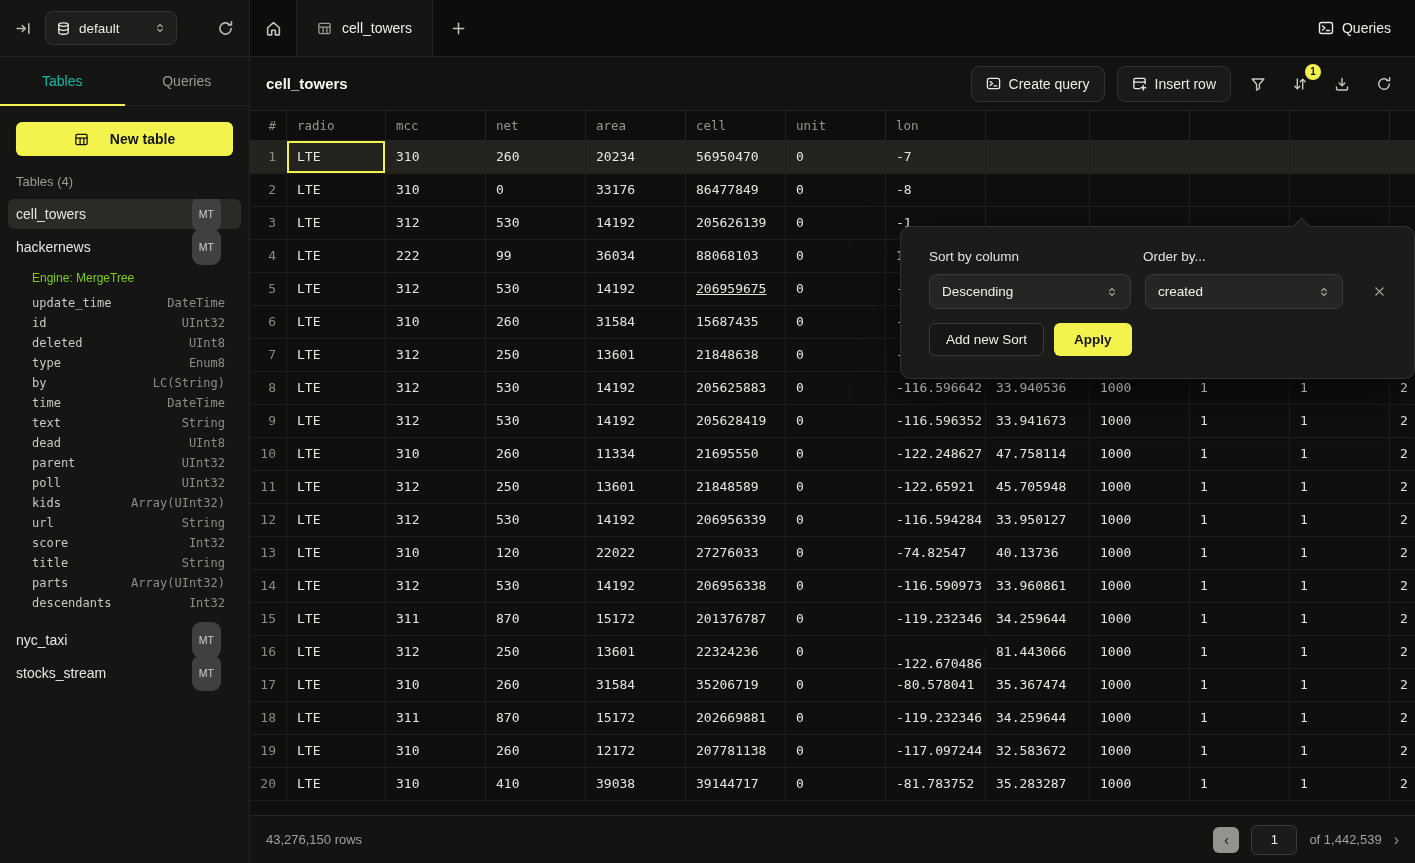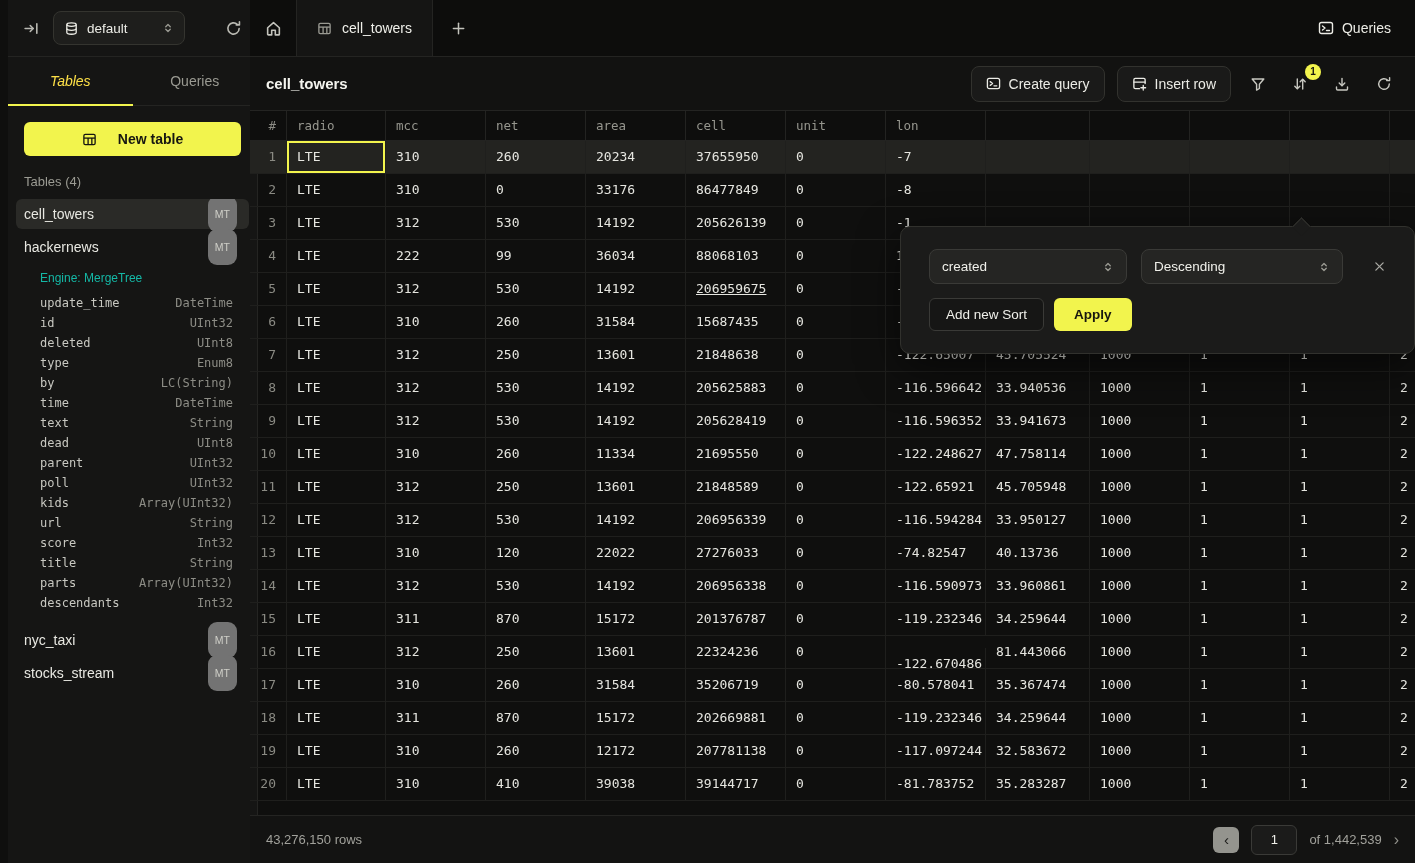--- a/index.html
+++ b/index.html
@@ -2,54 +2,54 @@
 <html style="--accent: #F2F44D;"><head>
 <meta charset="utf-8">
 <style>
   :root{ --accent:#F2F44D; }
   *{ margin:0; padding:0; }
   body{ width:1415px; height:863px; overflow:hidden; background:#0f0f0e;
         font-family:"Liberation Sans",sans-serif; }
   #app{ position:relative; width:1415px; height:863px; background:#0f0f0e; }
 
   
-  .sidebar{ position:absolute; left:8px; top:0; width:250px; height:100%; background:#151514;
+  .sidebar{ position:absolute; left:0; top:0; width:250px; height:100%; background:#151514;
             border-right:1px solid #242422; box-sizing:border-box; display:flex; flex-direction:column; }
   .sb-top{ flex:0 0 57px; display:flex; align-items:center; padding:0 12px; gap:10px;
            border-bottom:1px solid #242422; box-sizing:border-box; }
   .icon-btn{ display:inline-flex; align-items:center; justify-content:center; color:#b9b9b2;
              background:none; border:none; padding:3px; cursor:pointer; }
   .db-select{ width:132px; height:34px; display:flex; align-items:center; gap:8px; padding:0 10px;
               background:#1e1e1c; border:1px solid #34342f; border-radius:8px; color:#ededе7;
               font-size:13.5px; color:#ecece6; box-sizing:border-box; cursor:pointer; }
   .db-select .grow{ flex:1; }
   .sb-top .refresh{ margin-left:auto; }
   .sb-tabs{ flex:0 0 49px; display:flex; border-bottom:1px solid #242422; box-sizing:border-box; }
   .sb-tab{ flex:1; display:flex; align-items:center; justify-content:center; font-size:14px;
            color:#9a9a92; cursor:pointer; position:relative; }
-  .sb-tab.active{ color:#fde047;font-style:italic; }
+  .sb-tab.active{ color:#14b8a6; }
   .sb-tab.active::after{ content:""; position:absolute; left:0; right:0; bottom:-1px; height:2px; background:var(--accent); }
   .new-table-btn{ margin:16px; height:34px; flex:0 0 34px; border-radius:6px; background:var(--accent);
                   color:#161611; display:flex; align-items:center; justify-content:center; gap:21px;
                   font-size:14px; font-weight:700; border:none; cursor:pointer; font-family:inherit; }
   .search-box{ margin:0 16px 16px; height:34px; flex:0 0 34px; display:flex; align-items:center; gap:8px;
                padding:0 10px; background:#191918; border:1px solid #2c2c29; border-radius:8px;
                box-sizing:border-box; color:#8a8a83; }
   .search-box input{ flex:1; background:transparent; border:none; outline:none; color:#e8e8e2;
                      font-size:13.5px; font-family:inherit; min-width:0; }
   .search-box input::placeholder{ color:#8a8a83; }
   .section-label{ margin:2px 16px 10px; font-size:13px; color:#9b9b93; }
   .tables-list{ padding:0 8px; overflow:hidden; }
   .tbl-item{ height:30px; display:flex; align-items:center; padding:0 8px; border-radius:6px;
              cursor:pointer; margin-bottom:3px; }
   .tbl-item.selected{ background:#2a2a27; }
   .tbl-item .tname{ font-size:14px; color:#e8e8e2; flex:1; }
-  .badge{ background:#737373; color:#cfcfc8; font-size:10.5px; padding:12px 7px; border-radius:9px; margin-right:4px; }
+  .badge{ background:#404040; color:#cfcfc8; font-size:10.5px; padding:12px 7px; border-radius:9px; margin-right:12px; }
   .tbl-details{ padding:2px 16px 12px 24px; }
-  .engine-line{ font-size:12px; color:#14b8a6; margin:4px 0 8px; }
+  .engine-line{ font-size:12px; color:#84cc16; margin:4px 0 8px; }
   .field-row{ height:20px; display:flex; align-items:center; justify-content:space-between;
               font-family:"DejaVu Sans Mono",monospace; font-size:12px; }
   .field-name{ color:#c8c8c1; }
   .field-type{ color:#8d8d86; }
 
   
   .main{ position:absolute; left:250px; top:0; right:0; height:100%; }
   .topbar{ height:57px; display:flex; align-items:center; background:#0d0d0c;
            border-bottom:1px solid #242422; box-sizing:border-box; }
   .home-btn{ width:46px; height:100%; display:flex; align-items:center; justify-content:center;
@@ -375,21 +375,21 @@
           <div class="g-hcell" style="width: 100px;"></div>
           <div class="g-hcell" style="width: 150px;"></div>
         </div>
       <div>
           <div class="g-row selected">
             <div class="g-cell g-num" style="width: 37px;">1</div>
             <div class="g-cell cell-active" style="width: 99px;">LTE</div>
             <div class="g-cell" style="width: 100px;">310</div>
             <div class="g-cell" style="width: 100px;">260</div>
             <div class="g-cell" style="width: 100px;">20234</div>
-            <div class="g-cell" style="width: 100px;">37655950</div>
+            <div class="g-cell" style="width: 100px;">56950470</div>
             <div class="g-cell" style="width: 100px;">0</div>
             <div class="g-cell" style="width: 100px;">-7</div>
             <div class="g-cell" style="width: 104px;"></div>
             <div class="g-cell" style="width: 100px;"></div>
             <div class="g-cell" style="width: 100px;"></div>
             <div class="g-cell" style="width: 100px;"></div>
             <div class="g-cell" style="width: 150px;"></div>
           </div>
           <div class="g-row">
             <div class="g-cell g-num" style="width: 37px;">2</div>
@@ -673,38 +673,42 @@
             <div class="g-cell" style="width: 104px;">35.283287</div>
             <div class="g-cell" style="width: 100px;">1000</div>
             <div class="g-cell" style="width: 100px;">1</div>
             <div class="g-cell" style="width: 100px;">1</div>
             <div class="g-cell" style="width: 150px;">2</div>
           </div>
         </div>
 
       <div class="popup">
         <div class="popup-row">
+          <div class="pcol1 plabel">Sort by column</div>
+          <div class="pcol2 plabel">Order by...</div>
+        </div>
+        <div class="popup-row">
+          <div class="pselect pcol2">
+            <span class="grow">Descending</span>
+            <span>
+              <svg width="12" height="12" viewBox="0 0 16 16" fill="none" stroke="#9a9a92" stroke-width="1.8" stroke-linecap="round" stroke-linejoin="round">
+                <polyline points="5,6.3 8,3.3 11,6.3"></polyline>
+                  <polyline points="5,9.7 8,12.7 11,9.7"></polyline>
+              </svg>
+            </span>
+          </div>
           <div class="pselect pcol1">
             <span class="grow">created</span>
             <span>
               <svg width="12" height="12" viewBox="0 0 16 16" fill="none" stroke="#9a9a92" stroke-width="1.8" stroke-linecap="round" stroke-linejoin="round">
                 <polyline points="5,6.3 8,3.3 11,6.3"></polyline>
                   <polyline points="5,9.7 8,12.7 11,9.7"></polyline>
               </svg>
             </span>
           </div>
-          <div class="pselect pcol2">
-            <span class="grow">Descending</span>
-            <span>
-              <svg width="12" height="12" viewBox="0 0 16 16" fill="none" stroke="#9a9a92" stroke-width="1.8" stroke-linecap="round" stroke-linejoin="round">
-                <polyline points="5,6.3 8,3.3 11,6.3"></polyline>
-                  <polyline points="5,9.7 8,12.7 11,9.7"></polyline>
-              </svg>
-            </span>
-          </div>
           <span class="pclose">
             <svg width="13" height="13" viewBox="0 0 16 16" fill="none" stroke="currentColor" stroke-width="1.6" stroke-linecap="round">
               <line x1="3.5" y1="3.5" x2="12.5" y2="12.5"></line>
                 <line x1="12.5" y1="3.5" x2="3.5" y2="12.5"></line>
             </svg>
           </span>
         </div>
         <div class="popup-actions">
           <button class="p-add">Add new Sort</button>
           <button class="p-apply">Apply</button>

